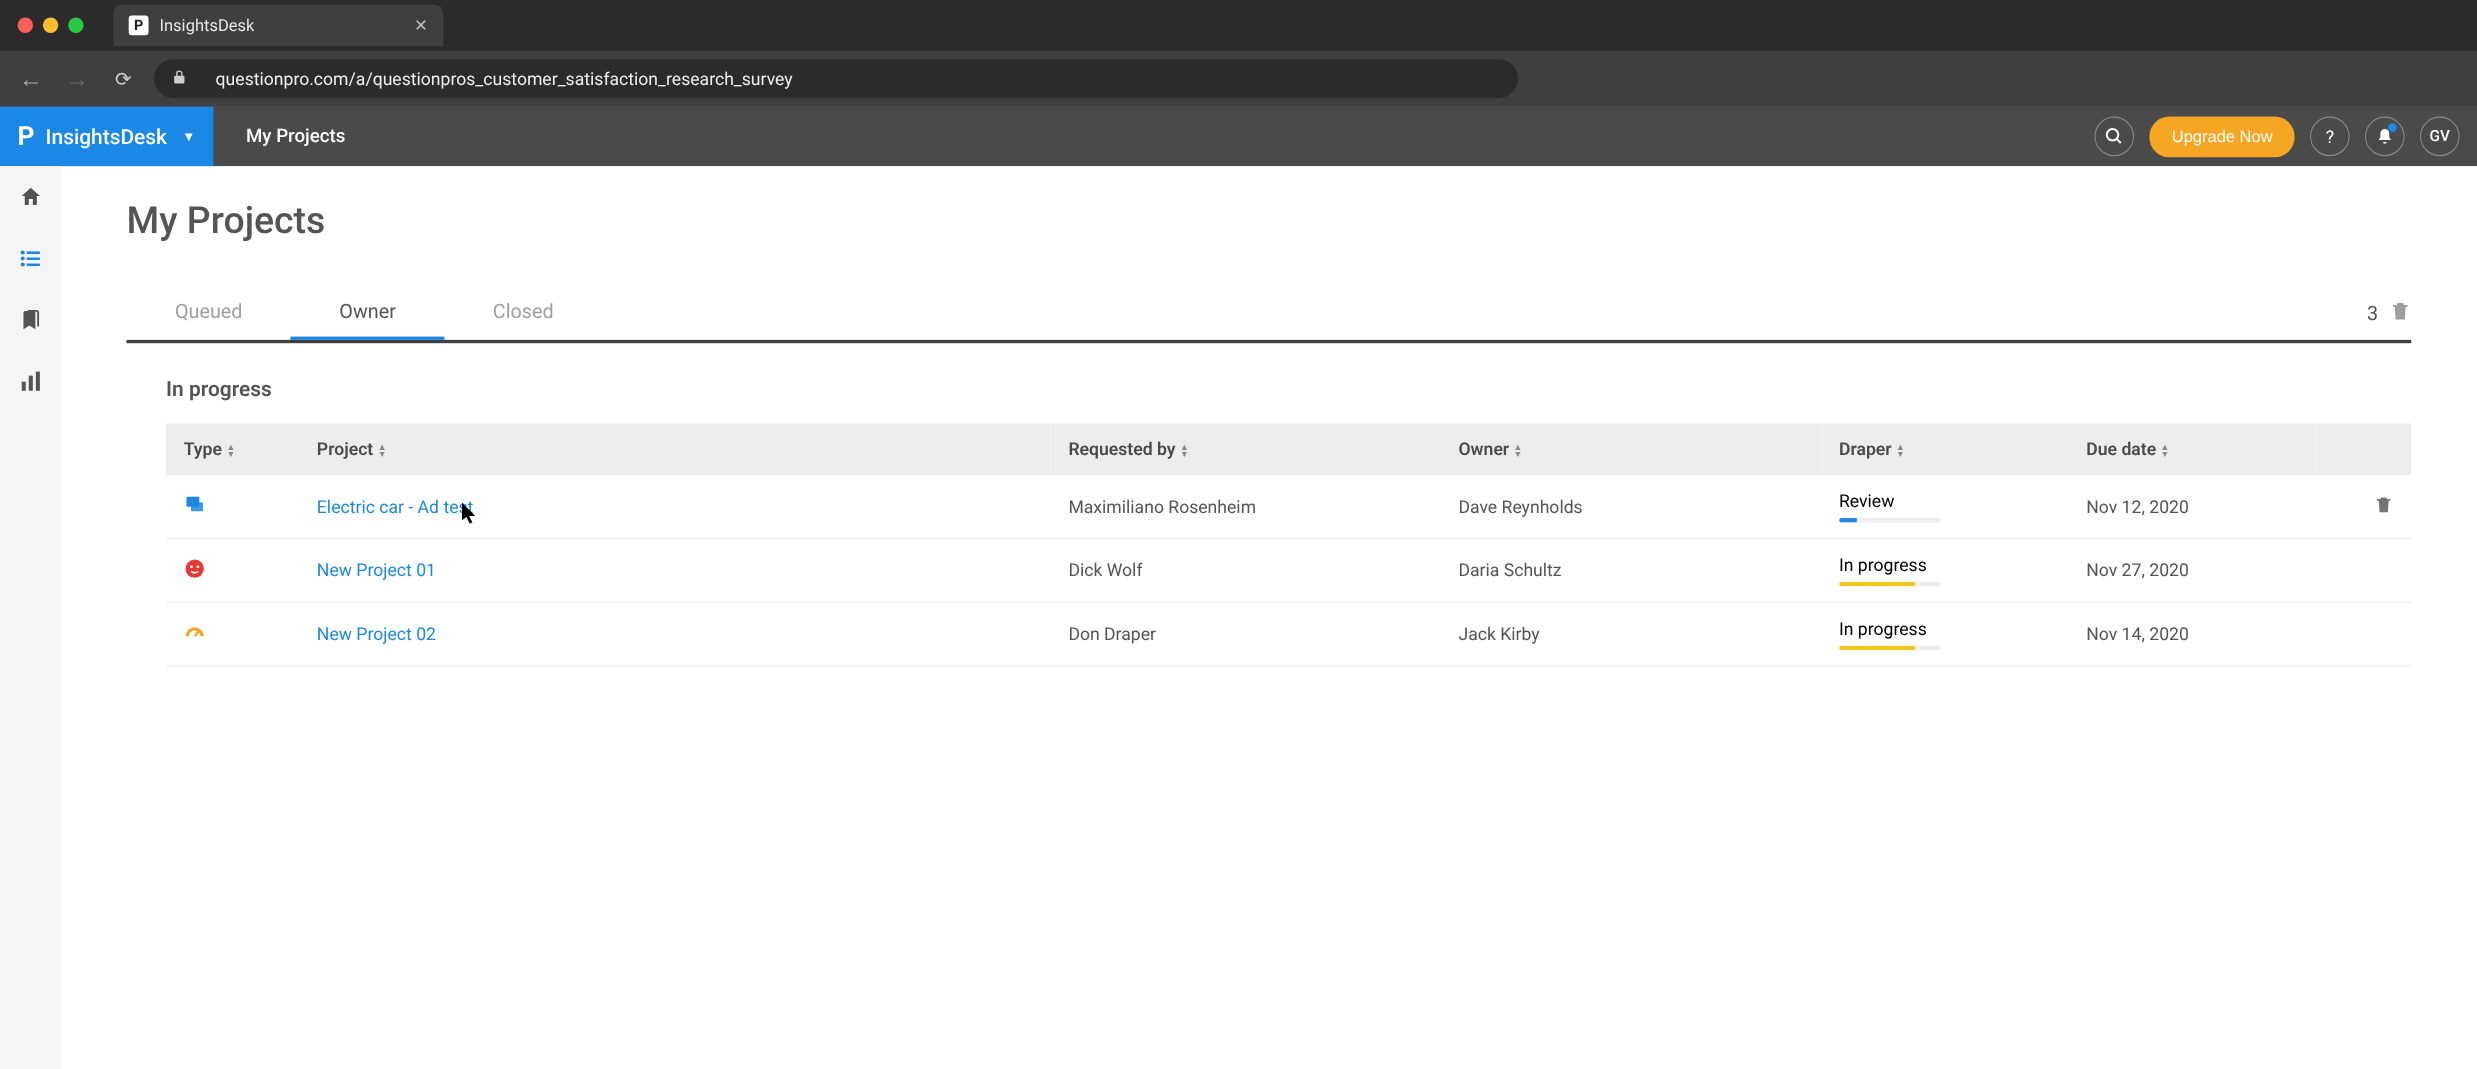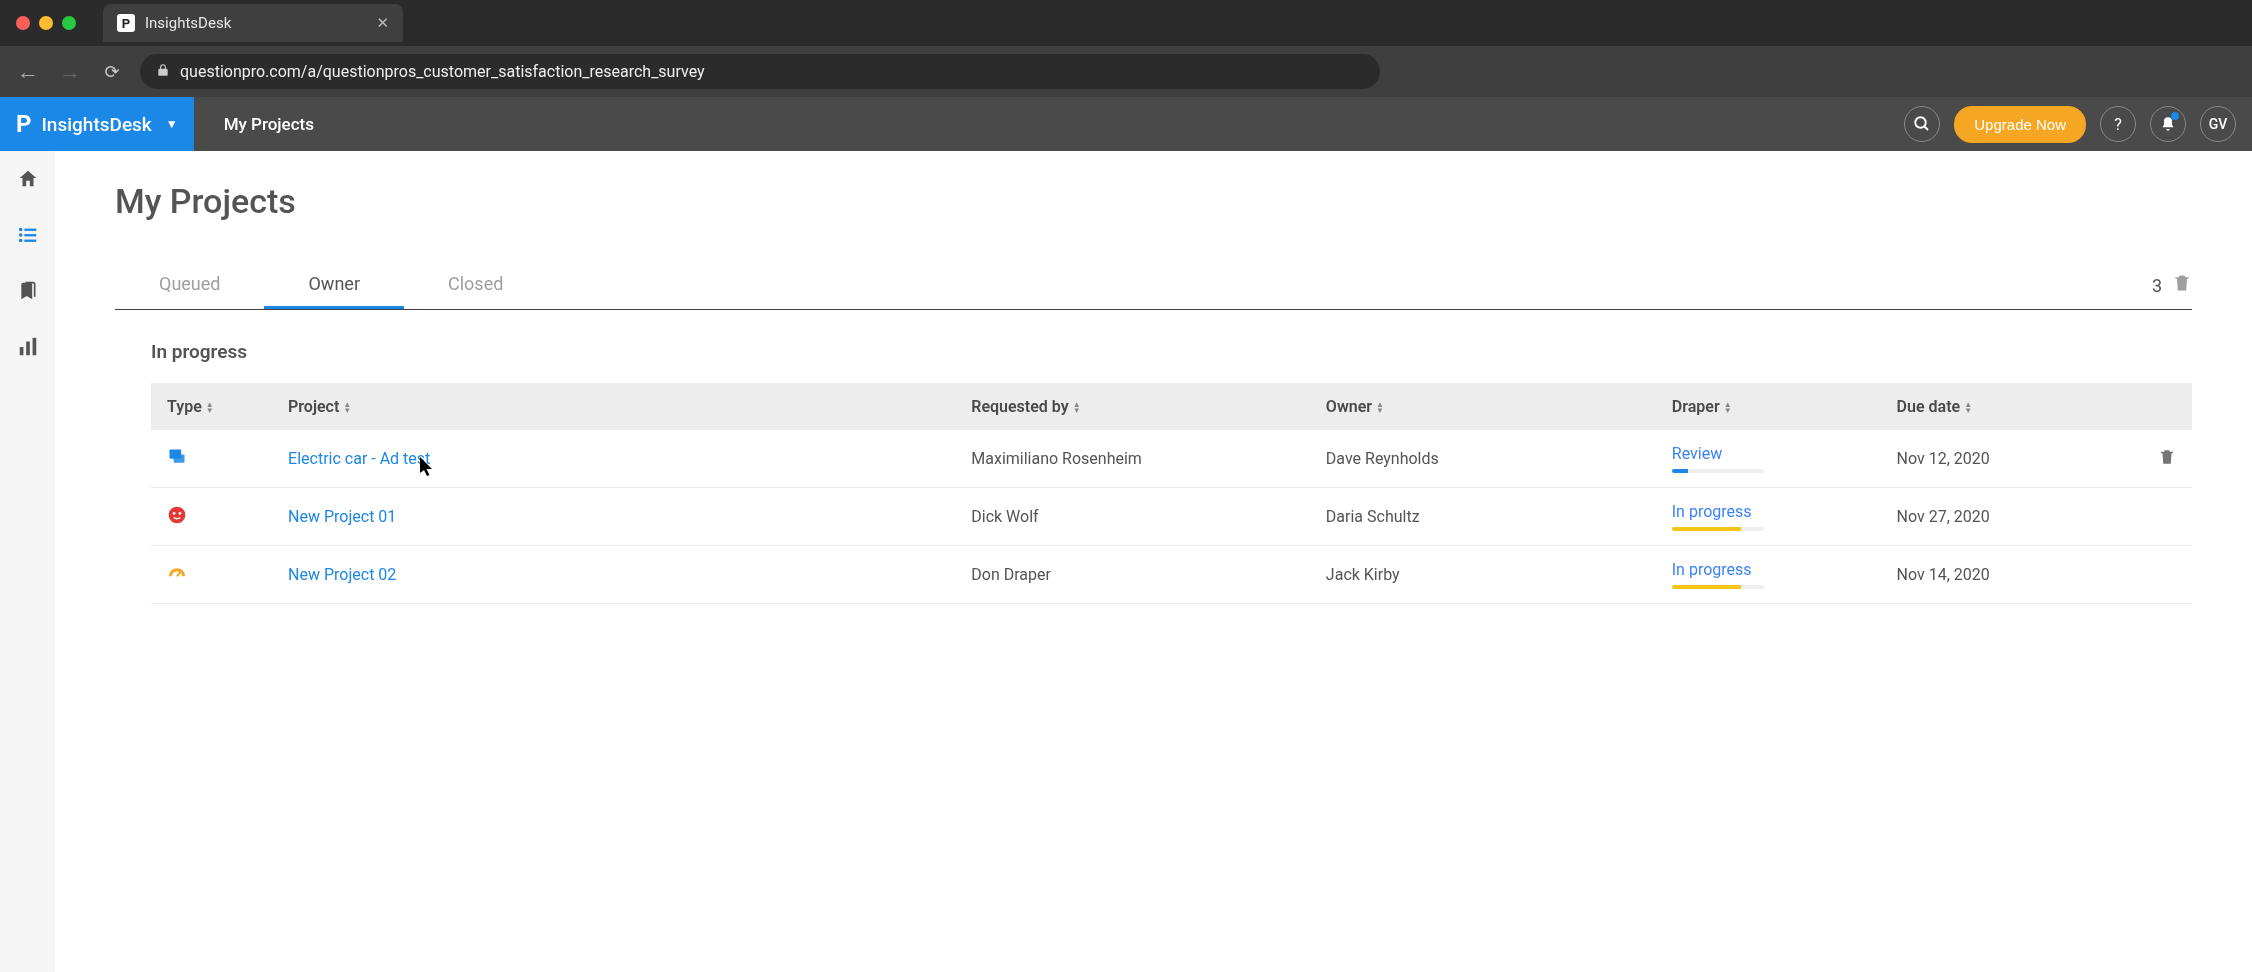--- a/index.html
+++ b/index.html
@@ -79,21 +79,21 @@
     }
     .nav-arrow.disabled { color: #666; }
     .reload-icon { color: #ccc; font-size: 18px; }
     .url-bar {
       flex: 1;
       background: #2b2b2b;
       border-radius: 20px;
       padding: 8px 16px;
       display: flex;
       align-items: center;
-      gap: 10px;
+      gap: 26px;
       color: #e0e0e0;
       font-size: 16px;
       max-width: 1240px;
     }
     .lock-icon { color: #ccc; font-size: 15px; }
     .url-text { color: #eee; }
     .app-header {
       display: flex;
       align-items: center;
       background: #4a4a4a;
@@ -203,21 +203,21 @@
     }
     .page-title {
       font-size: 34px;
       color: #545454;
       font-weight: 500;
       margin-bottom: 40px;
     }
     .tab-row {
       display: flex;
       align-items: center;
-      border-bottom: 1px solid #404040;
+      border-bottom: 3px solid #404040;
       margin-bottom: 30px;
     }
     .tab-item {
       padding: 12px 44px;
       color: #9e9e9e;
       font-size: 18px;
       cursor: pointer;
       border-bottom: 3px solid transparent;
     }
     .tab-item.active {
@@ -269,21 +269,21 @@
     .type-icon {
       width: 20px;
       height: 20px;
       display: inline-block;
     }
     .project-link {
       color: #1b87e6;
       cursor: pointer;
     }
     .status-cell { font-size: 15px; }
-    .status-label { color: #3b82f6; }
+    .status-label { color: #000000; }
     .progress-track {
       width: 92px;
       height: 4px;
       background: #eee;
       margin-top: 6px;
       border-radius: 2px;
       overflow: hidden;
     }
     .progress-fill {
       height: 100%;

